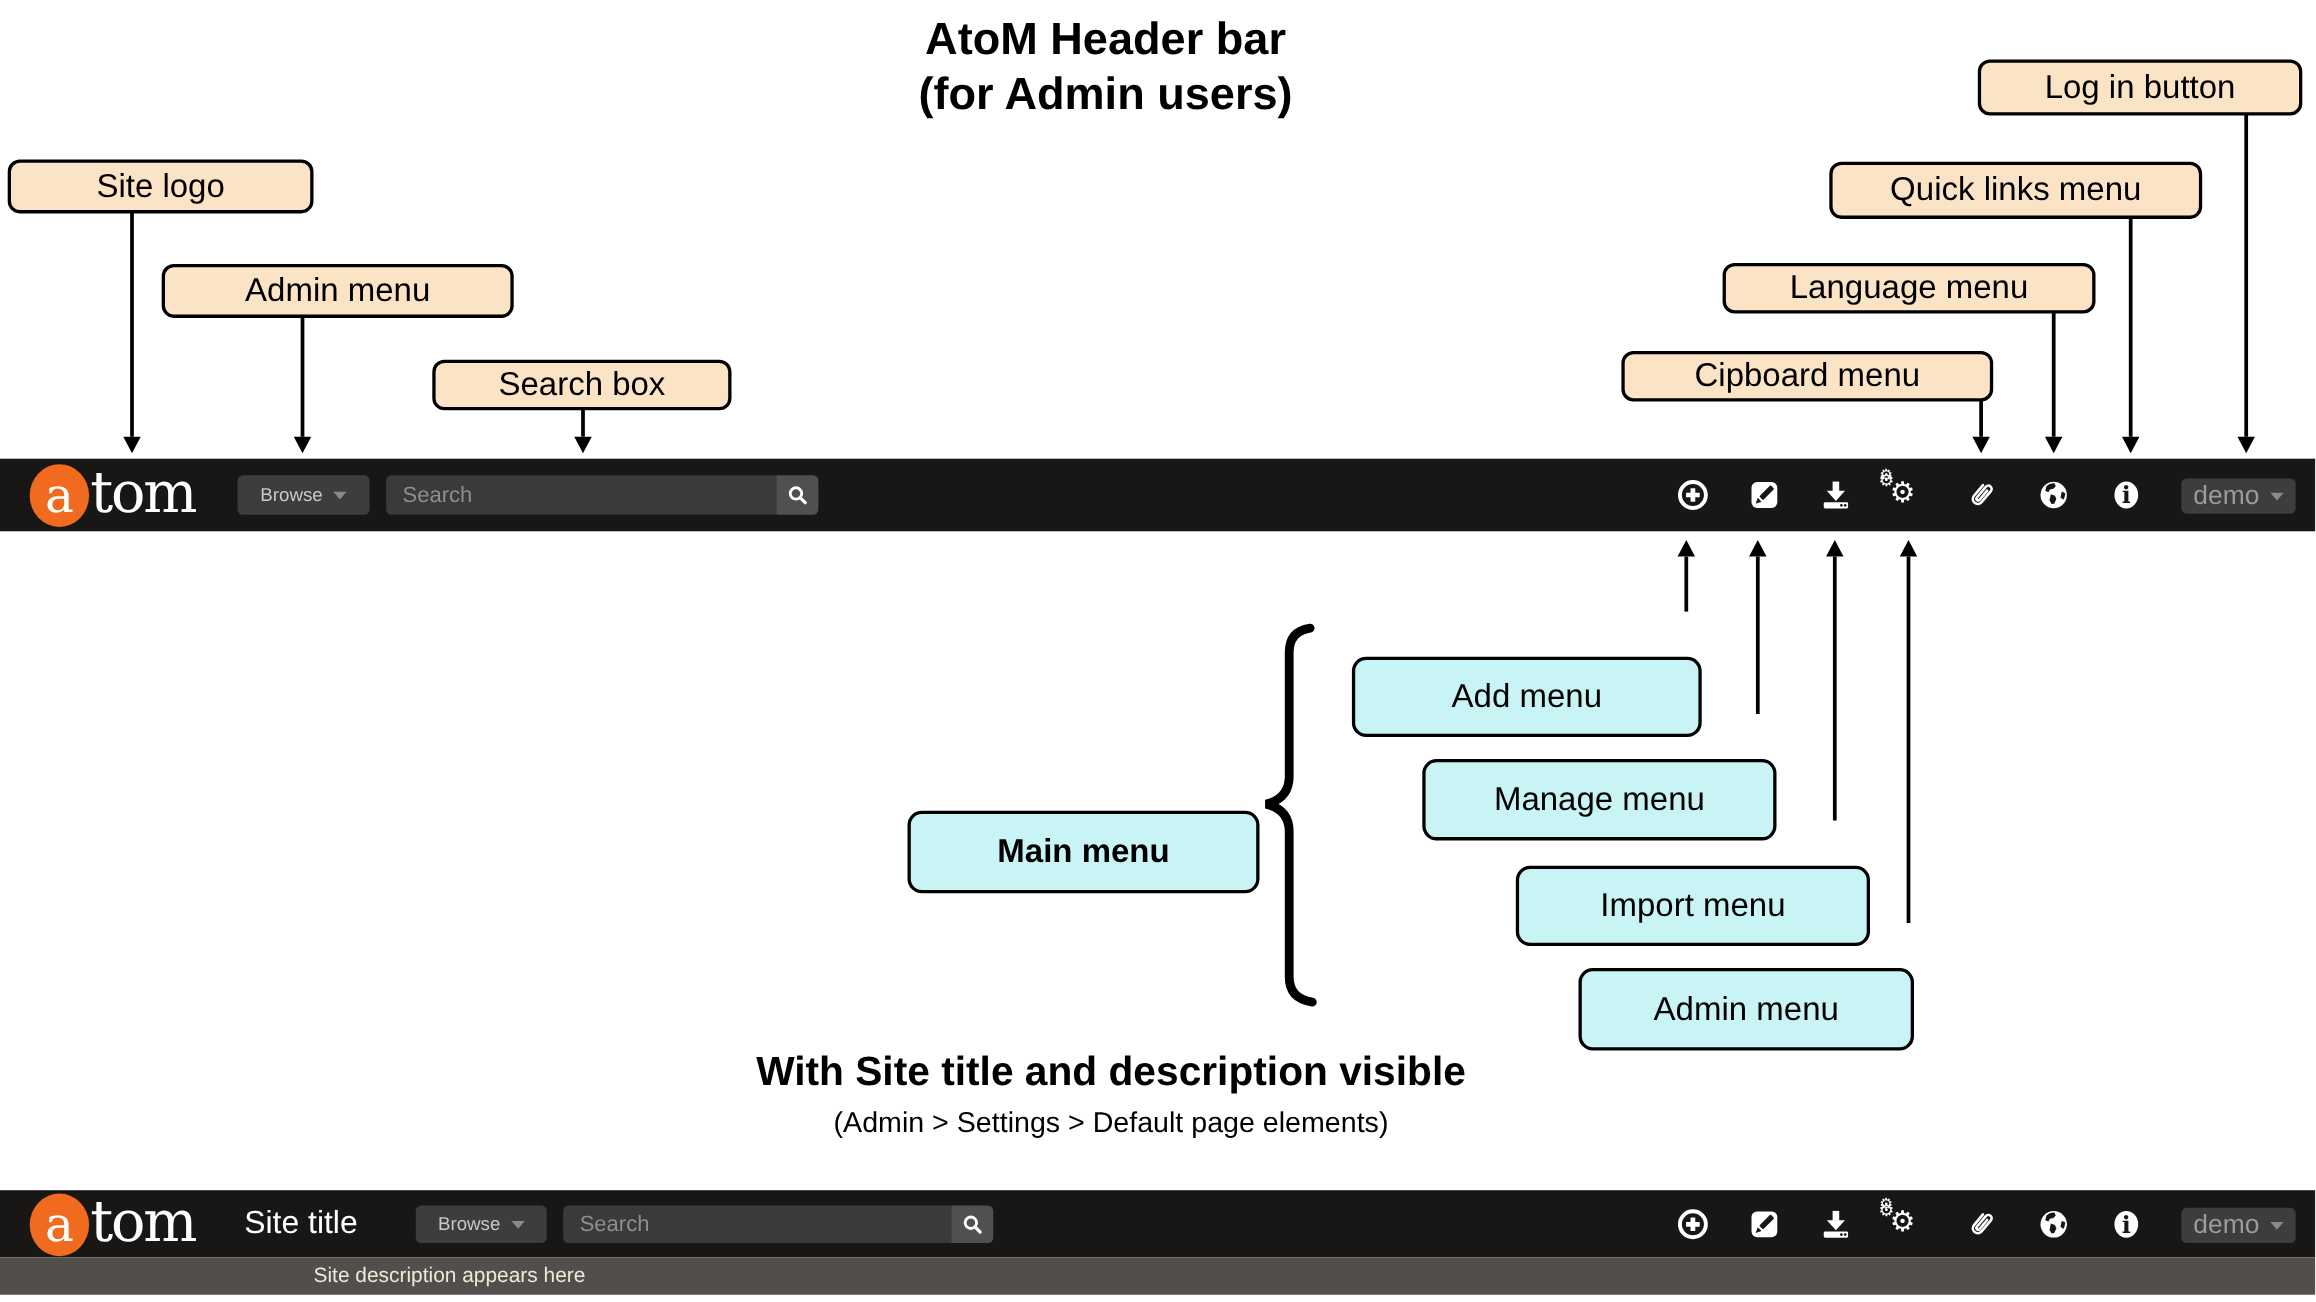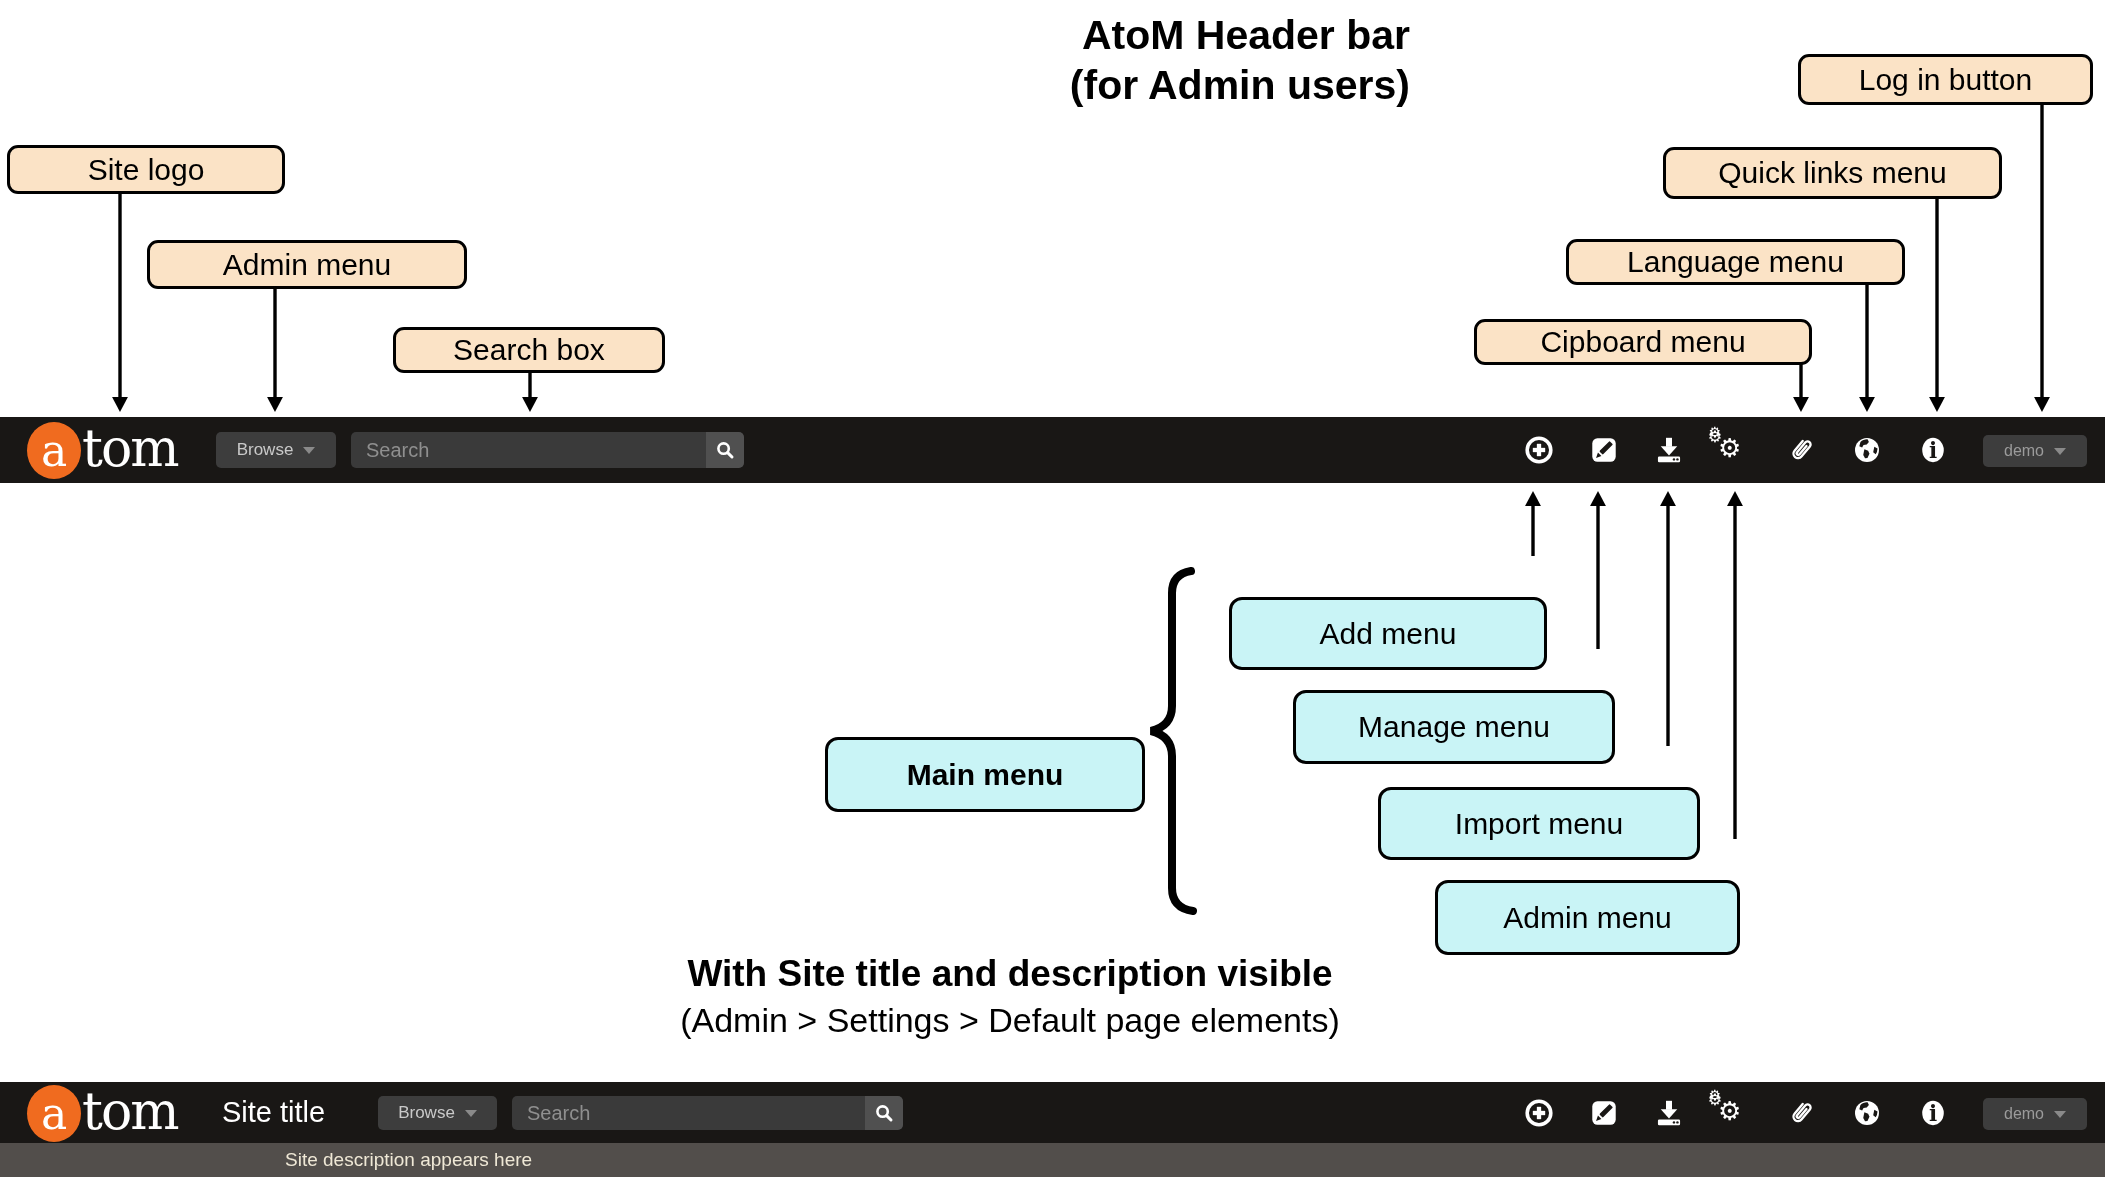--- a/index.html
+++ b/index.html
@@ -10,21 +10,21 @@
   
   .callout{position:absolute;z-index:3;border:3px solid #000;border-radius:11px;
            display:flex;align-items:center;justify-content:center;
            font-size:30px;color:#000;box-sizing:border-box;margin-top:42px;}
   .peach{background:#fbe3c6;}
   .cyan{background:#c9f4f6;border-radius:13px;}
 
   .title-block{position:absolute;z-index:3;text-align:center;color:#000;}
   .t1{font-size:41px;font-weight:bold;line-height:50px;}
   .t2{font-size:37px;font-weight:bold;line-height:46px;}
-  .t3{font-size:34px;font-weight:normal;line-height:46px;}
+  .t3{font-size:26px;font-weight:normal;line-height:46px;}
 
   
   .bar{position:absolute;left:0;width:2105px;background:#191715;z-index:2;}
   .bar1{top:417px;height:66px;}
   .bar2{top:1082px;height:61px;}
   .descbar{position:absolute;left:0;top:1143px;width:2105px;height:34px;background:#524e4b;z-index:2;}
   .desctext{position:absolute;left:285px;top:0;line-height:34px;font-size:19px;color:#efe8d6;}
 
   .logo{position:absolute;display:flex;align-items:center;text-decoration:none;cursor:pointer;}
   .bar1 .logo{left:27px;top:4px;height:58px;}
@@ -40,21 +40,21 @@
 
   .btn{position:absolute;background:#3d3d3d;border-radius:5px;display:flex;
        align-items:center;justify-content:center;gap:10px;cursor:pointer;box-sizing:border-box;}
   .browse1{left:216px;top:15px;width:120px;height:36px;}
   .browse2{left:378px;top:14px;width:119px;height:34px;}
   .btn .blabel{color:#c9c9c9;font-size:17px;}
   .caret{width:0;height:0;border-left:6px solid transparent;border-right:6px solid transparent;
          border-top:7px solid #8a8a8a;}
   .demo1{left:1983px;top:18px;width:104px;height:32px;}
   .demo2{left:1983px;top:16px;width:104px;height:32px;}
-  .btn .dlabel{color:#9b9b9b;font-size:16px;}
+  .btn .dlabel{color:#9b9b9b;font-size:24px;}
 
   .searchwrap{position:absolute;background:#3a3a3a;border-radius:5px;overflow:hidden;}
   .search1{left:351px;top:15px;width:393px;height:36px;}
   .search2{left:512px;top:14px;width:391px;height:34px;}
   .searchwrap input{position:absolute;left:0;top:0;width:100%;height:100%;background:transparent;
         border:none;outline:none;color:#ddd;font-size:20px;padding:0 50px 0 15px;box-sizing:border-box;
         font-family:"Liberation Sans",sans-serif;}
   .searchwrap input::placeholder{color:#8f8f8f;opacity:1;}
   .searchbtn{position:absolute;right:0;top:0;width:38px;height:100%;background:#505050;
         border:none;border-radius:0 5px 5px 0;display:flex;align-items:center;justify-content:center;
@@ -89,21 +89,21 @@
       <line x1="1937" y1="155" x2="1937" y2="397"></line>
       <line x1="2042" y1="61" x2="2042" y2="397"></line>
       <line x1="1533" y1="556" x2="1533" y2="506"></line>
       <line x1="1598" y1="649" x2="1598" y2="506"></line>
       <line x1="1668" y1="746" x2="1668" y2="506"></line>
       <line x1="1735" y1="839" x2="1735" y2="506"></line>
     </g>
     <path d="M 1191 571 Q 1172 574 1172 593 L 1172 706 Q 1172 726 1151 731 Q 1172 736 1172 756 L 1172 888 Q 1172 908 1193 911" fill="none" stroke="#000" stroke-width="8" stroke-linecap="round"></path>
   </svg>
 
-  <div class="title-block" style="left:600px;top:10px;width:810px;text-align:right;">
+  <div class="title-block" style="left:600px;top:10px;width:810px;">
     <div class="t1">AtoM Header bar</div>
     <div class="t1">(for Admin users)</div>
   </div>
   <div class="title-block" style="left:605px;top:951px;width:810px;">
     <div class="t2">With Site title and description visible</div>
     <div class="t3">(Admin &gt; Settings &gt; Default page elements)</div>
   </div>
 
   <div class="callout peach" style="left:7px;top:103px;width:278px;height:49px;">Site logo</div>
   <div class="callout peach" style="left:147px;top:198px;width:320px;height:49px;">Admin menu</div>

